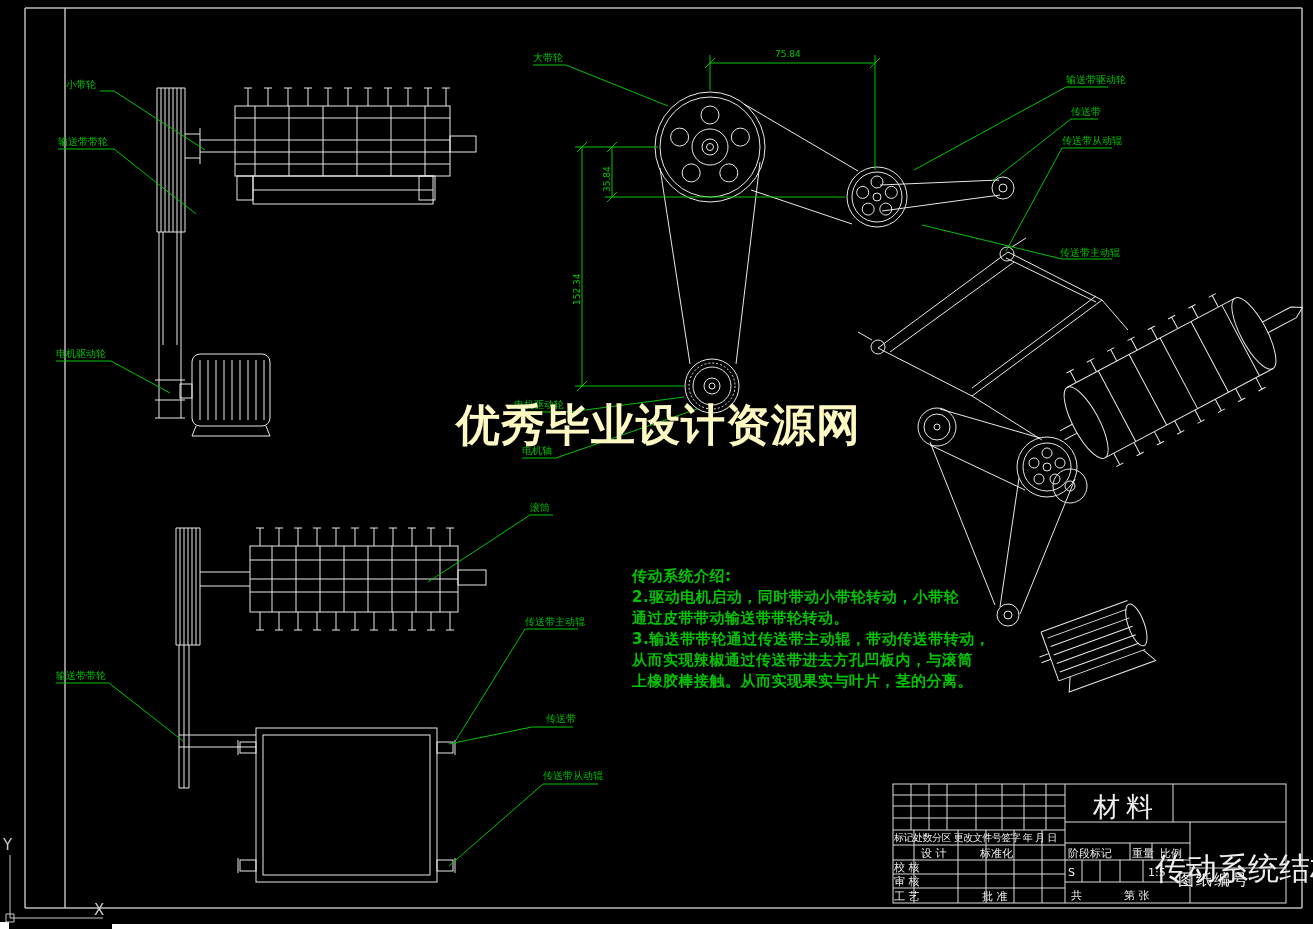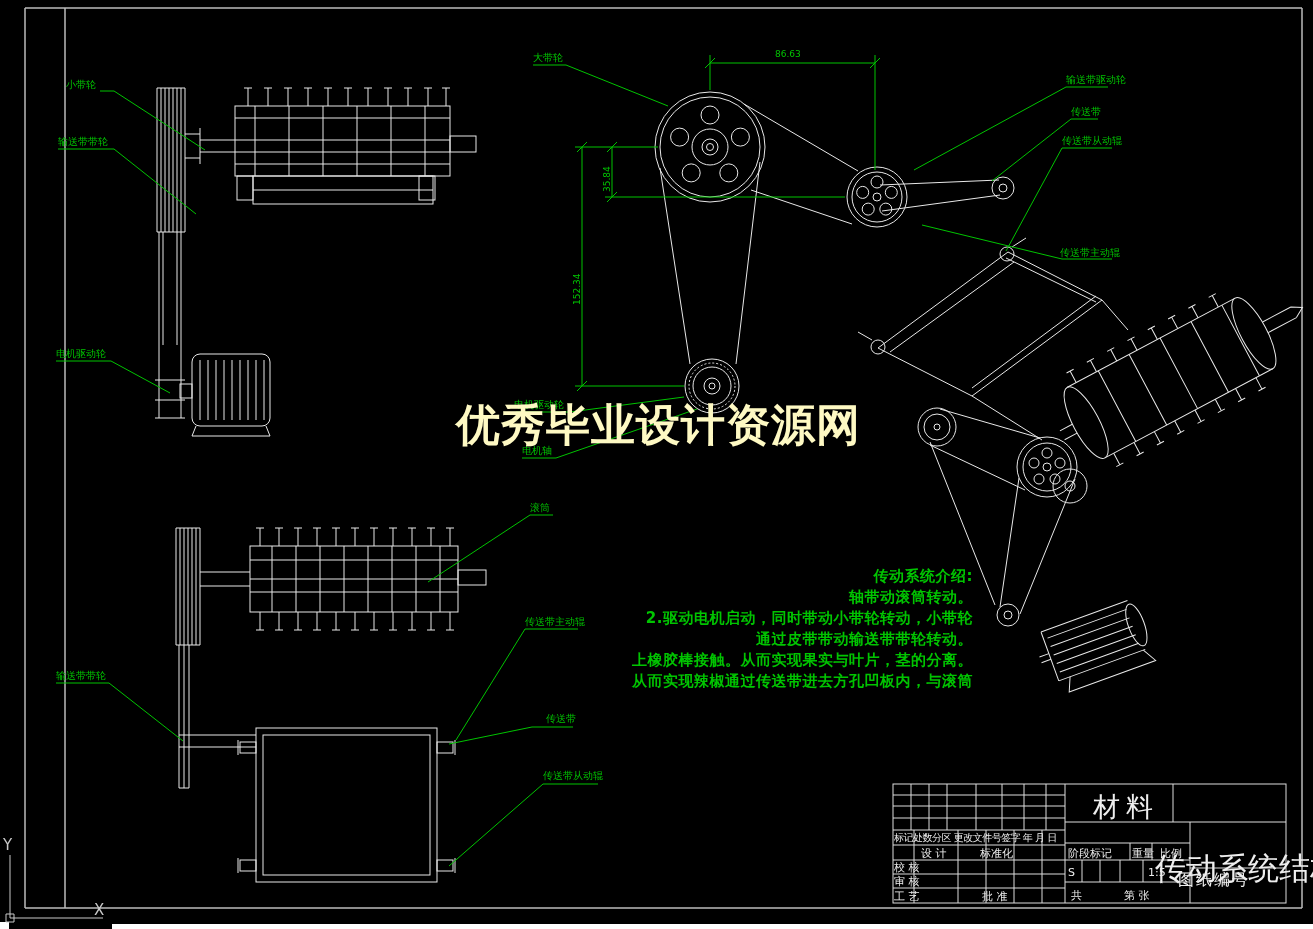--- a/index.html
+++ b/index.html
@@ -3,21 +3,21 @@
 <meta charset="utf-8">
 <style>
   html,body{margin:0;padding:0;background:#000;}
   .canvas{position:relative;width:1313px;height:929px;background:#000;overflow:hidden;
           font-family:"DejaVu Sans",sans-serif;}
   svg.art{position:absolute;left:0;top:0;}
   .co{position:absolute;color:#00c400;font-size:10px;font-weight:normal;white-space:nowrap;}
   .dim{position:absolute;color:#00c400;font-size:9px;white-space:nowrap;}
   .dim.v{transform:rotate(-90deg);transform-origin:0 0;}
   .intro{position:absolute;left:632px;top:566px;color:#00c400;font-size:15px;line-height:21px;
-         font-weight:bold;letter-spacing:.5px;white-space:nowrap;text-align:right;}
+         font-weight:bold;letter-spacing:.5px;white-space:nowrap;}
   .wm1{position:absolute;left:456px;top:396px;color:#fef9c3;font-family:"Liberation Serif",serif;
        font-size:44px;font-weight:bold;letter-spacing:1px;white-space:nowrap;}
   .wm2{position:absolute;left:506px;top:472px;color:#e60000;font-family:"Liberation Serif",serif;
        font-size:40px;font-weight:bold;letter-spacing:2px;white-space:nowrap;}
   .tb{position:absolute;color:#eee;font-size:11px;white-space:nowrap;}
   .tb.sm{font-size:10px;letter-spacing:-0.5px;}
   .ucs{position:absolute;color:#c8c8c8;font-size:15px;}
 </style>
 </head>
 <body>
@@ -232,31 +232,31 @@
   <div class="co" style="left:1062px;top:134px">传送带从动辊</div>
   <div class="co" style="left:1060px;top:246px">传送带主动辊</div>
   <div class="co" style="left:514px;top:398px">电机驱动轮</div>
   <div class="co" style="left:522px;top:444px">电机轴</div>
   <div class="co" style="left:530px;top:501px">滚筒</div>
   <div class="co" style="left:525px;top:615px">传送带主动辊</div>
   <div class="co" style="left:56px;top:669px">输送带带轮</div>
   <div class="co" style="left:546px;top:712px">传送带</div>
   <div class="co" style="left:543px;top:769px">传送带从动辊</div>
 
-  <div class="dim" style="left:775px;top:49px">86.63</div>
+  <div class="dim" style="left:775px;top:49px">75.84</div>
   <div class="dim v" style="left:602px;top:192px">35.84</div>
   <div class="dim v" style="left:572px;top:305px">152.34</div>
 
   <div class="intro">
     <div>传动系统介绍:</div>
-    <div>轴带动滚筒转动。</div>
     <div>2.驱动电机启动，同时带动小带轮转动，小带轮</div>
     <div>通过皮带带动输送带带轮转动。</div>
+    <div>3.输送带带轮通过传送带主动辊，带动传送带转动，</div>
+    <div>从而实现辣椒通过传送带进去方孔凹板内，与滚筒</div>
     <div>上橡胶棒接触。从而实现果实与叶片，茎的分离。</div>
-    <div>从而实现辣椒通过传送带进去方孔凹板内，与滚筒</div>
   </div>
 
   <div class="wm1">优秀毕业设计资源网</div>
 
   <div class="tb" style="left:1093px;top:789px;font-size:27px;letter-spacing:6px">材料</div>
   <div class="tb" style="left:1155px;top:848px;font-size:31px">传动系统结构</div>
   <div class="tb" style="left:1178px;top:870px;font-size:16px;letter-spacing:2px">图纸编号</div>
   <div class="tb sm" style="left:894px;top:831px;width:168px;overflow:hidden">标记处数分区 更改文件号签字 年 月 日</div>
   <div class="tb" style="left:921px;top:846px">设 计</div>
   <div class="tb" style="left:980px;top:846px">标准化</div>

